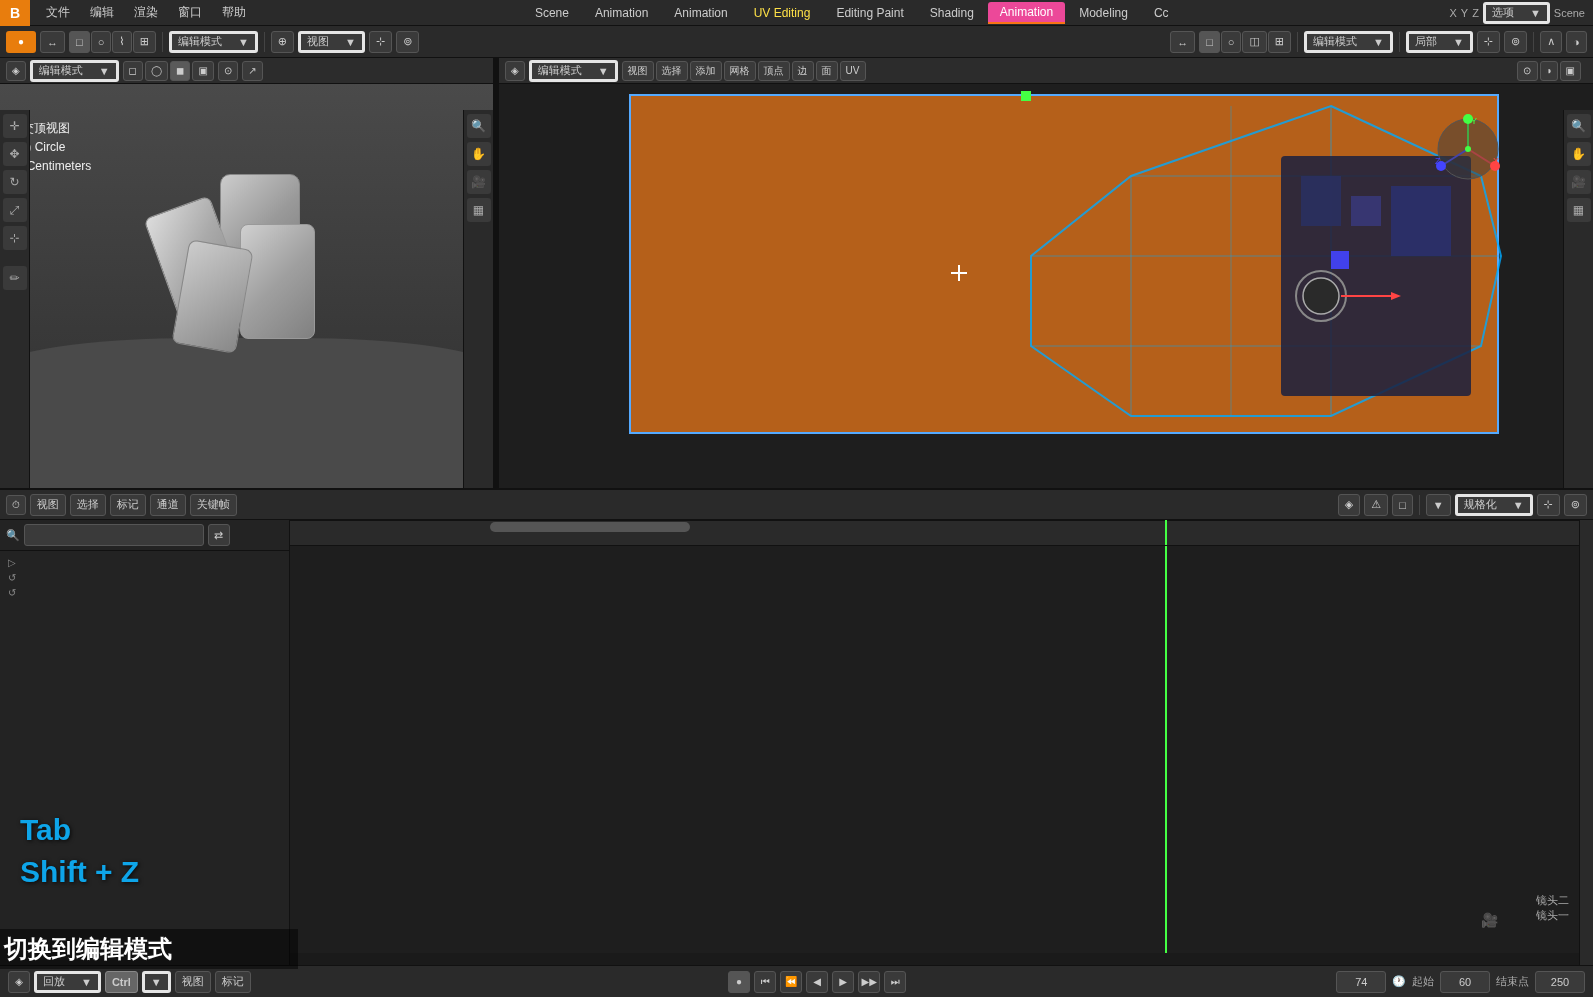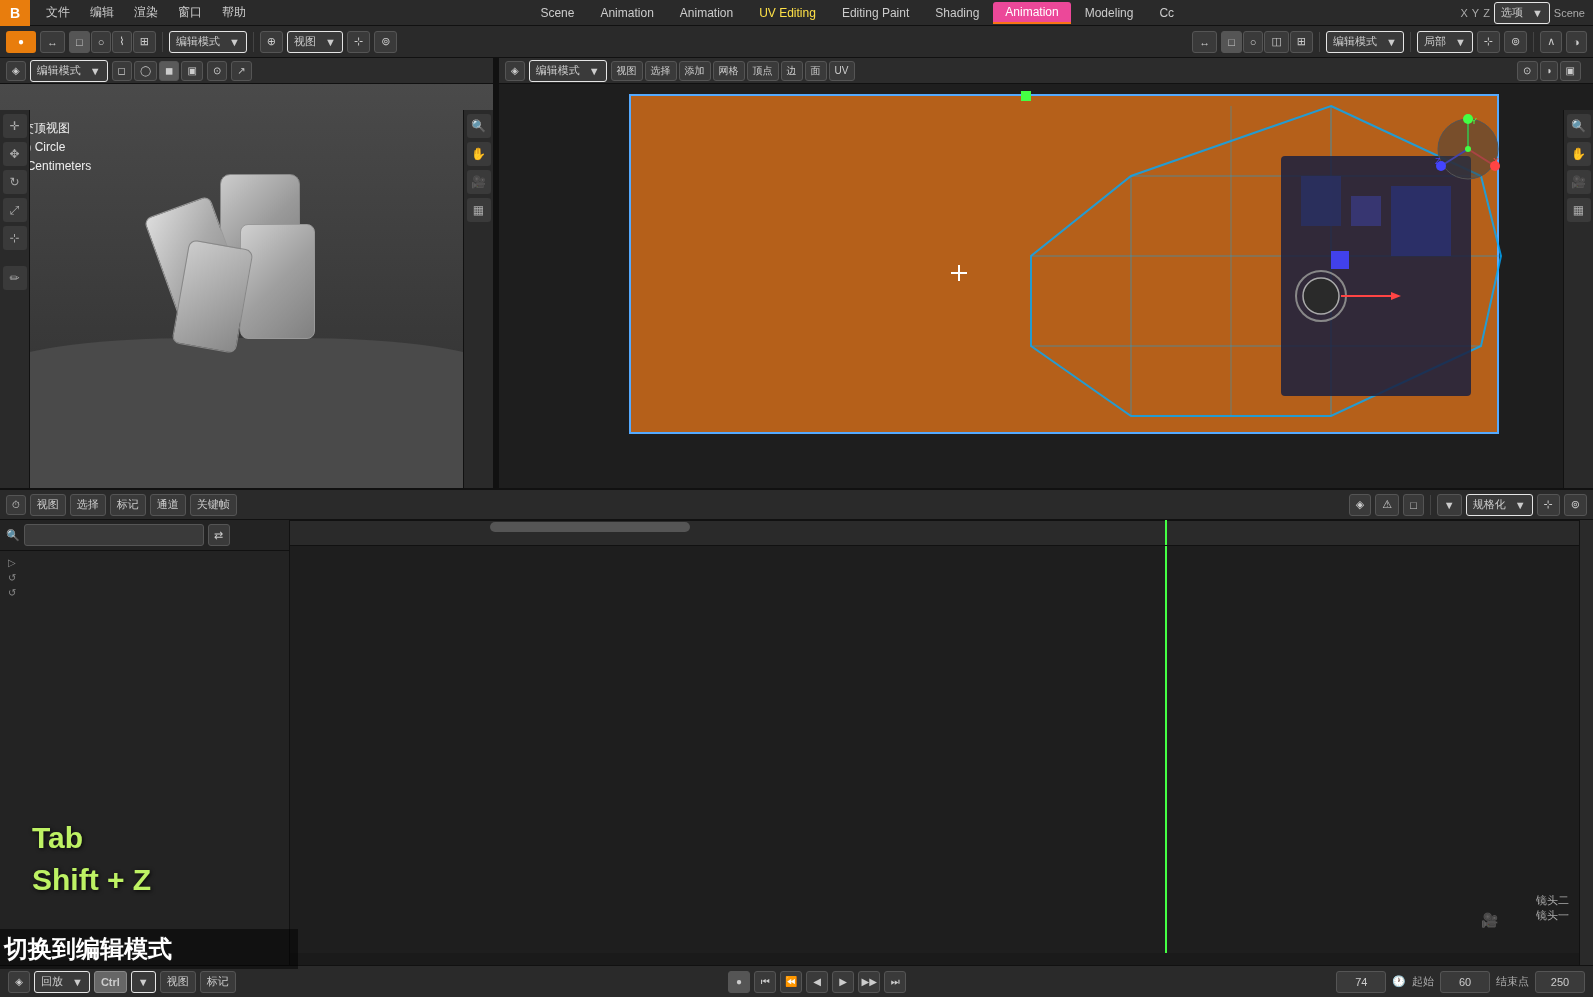--- a/index.html
+++ b/index.html
@@ -89,25 +89,25 @@
     }
     .toolbar-separator {
       width: 1px; height: 20px;
       background: #444;
       margin: 0 2px;
     }
     .toolbar-dropdown {
       height: 22px;
       padding: 0 6px;
       background: #3a3a3a;
-      border: 1px solid #e5e5e5;
+      border: 3px solid #e5e5e5;
       border-radius: 3px;
       color: #ccc;
       font-size: 11px;
-      display: flex; align-items: center; gap: 9px;
+      display: flex; align-items: center; gap: 16px;
       cursor: pointer;
     }
 
     
     .left-panel {
       width: 495px;
       height: 430px;
       background: #1a1a1a;
       position: relative;
       border-right: 2px solid #111;
@@ -210,29 +210,28 @@
     .timeline-left {
       width: 290px;
       background: #232323;
       border-right: 1px solid #111;
       position: relative;
       flex-shrink: 0;
     }
 
     .keyshortcut-overlay {
       position: absolute;
-      bottom: 64px;
+      bottom: 72px;
       left: 20px;
-      color: #bef264;
+      color: #0ea5e9;
       font-size: 28px;
       font-weight: bold;
       line-height: 1.4;
       z-index: 10;
       text-shadow: 1px 1px 4px rgba(0,0,0,0.8);
-      margin-left: 12px;
     }
 
     .bottom-text-overlay {
       position: absolute;
       bottom: 10px;
       left: 10px;
       color: white;
       font-size: 26px;
       font-weight: bold;
       z-index: 10;

